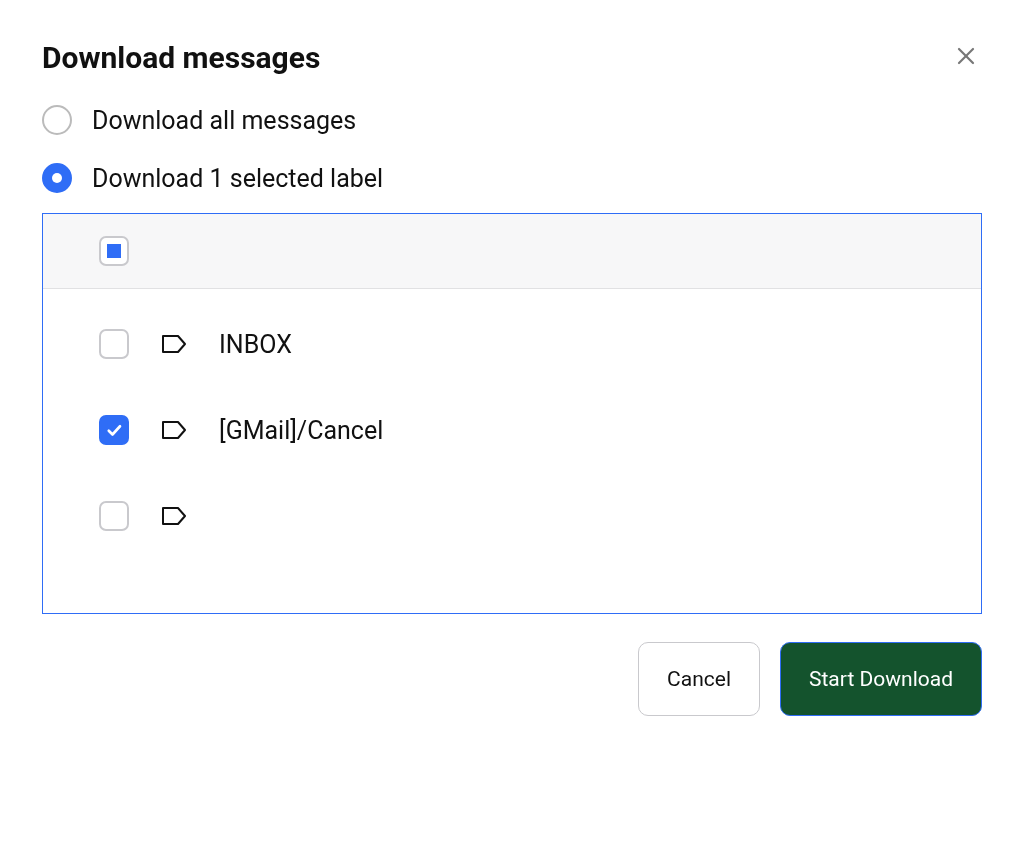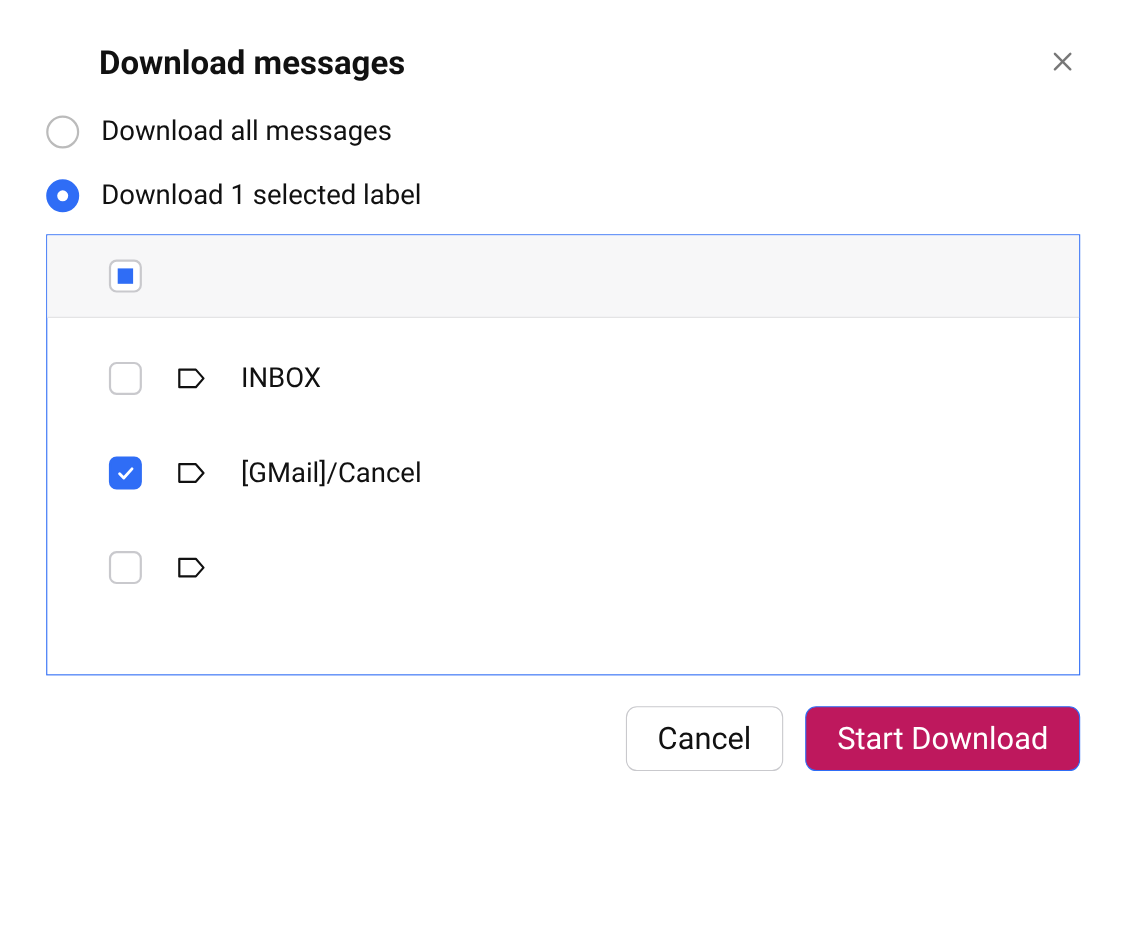--- a/index.html
+++ b/index.html
@@ -18,21 +18,20 @@
     .dialog-header {
       display: flex;
       justify-content: space-between;
       align-items: flex-start;
       margin-bottom: 30px;
     }
     .dialog-title {
       font-size: 30px;
       font-weight: 700;
       color: #111;
-      margin-left: 48px;
     }
     .close-btn {
       background: none;
       border: none;
       cursor: pointer;
       padding: 4px;
       color: #777;
       display: flex;
       align-items: center;
       justify-content: center;
@@ -42,20 +41,21 @@
       height: 24px;
     }
     .radio-group {
       display: flex;
       flex-direction: column;
       gap: 28px;
       margin-bottom: 20px;
     }
     .radio-option {
       display: flex;
+      align-items: center;
       gap: 20px;
       cursor: pointer;
     }
     .radio-circle {
       width: 30px;
       height: 30px;
       border-radius: 50%;
       border: 2px solid #bbb;
       display: flex;
       align-items: center;
@@ -142,33 +142,33 @@
     .label-name {
       font-size: 25px;
       color: #111;
     }
     .dialog-footer {
       display: flex;
       justify-content: flex-end;
       gap: 20px;
     }
     .btn {
-      font-size: 28px;
-      padding: 12px 28px;
+      font-size: 21px;
+      padding: 24px 28px;
       border-radius: 10px;
       cursor: pointer;
       font-family: inherit;
     }
     .btn-cancel {
       background: #fff;
       border: 1.5px solid #c9c9cd;
       color: #111;
     }
     .btn-primary {
-      background: #be185d;
+      background: #14532d;
       border: 1.5px solid #2f6df6;
       color: #fff;
     }
   </style>
 </head>
 <body>
 
 <div class="dialog">
   <div class="dialog-header">
     <h1 class="dialog-title">Download messages</h1>

